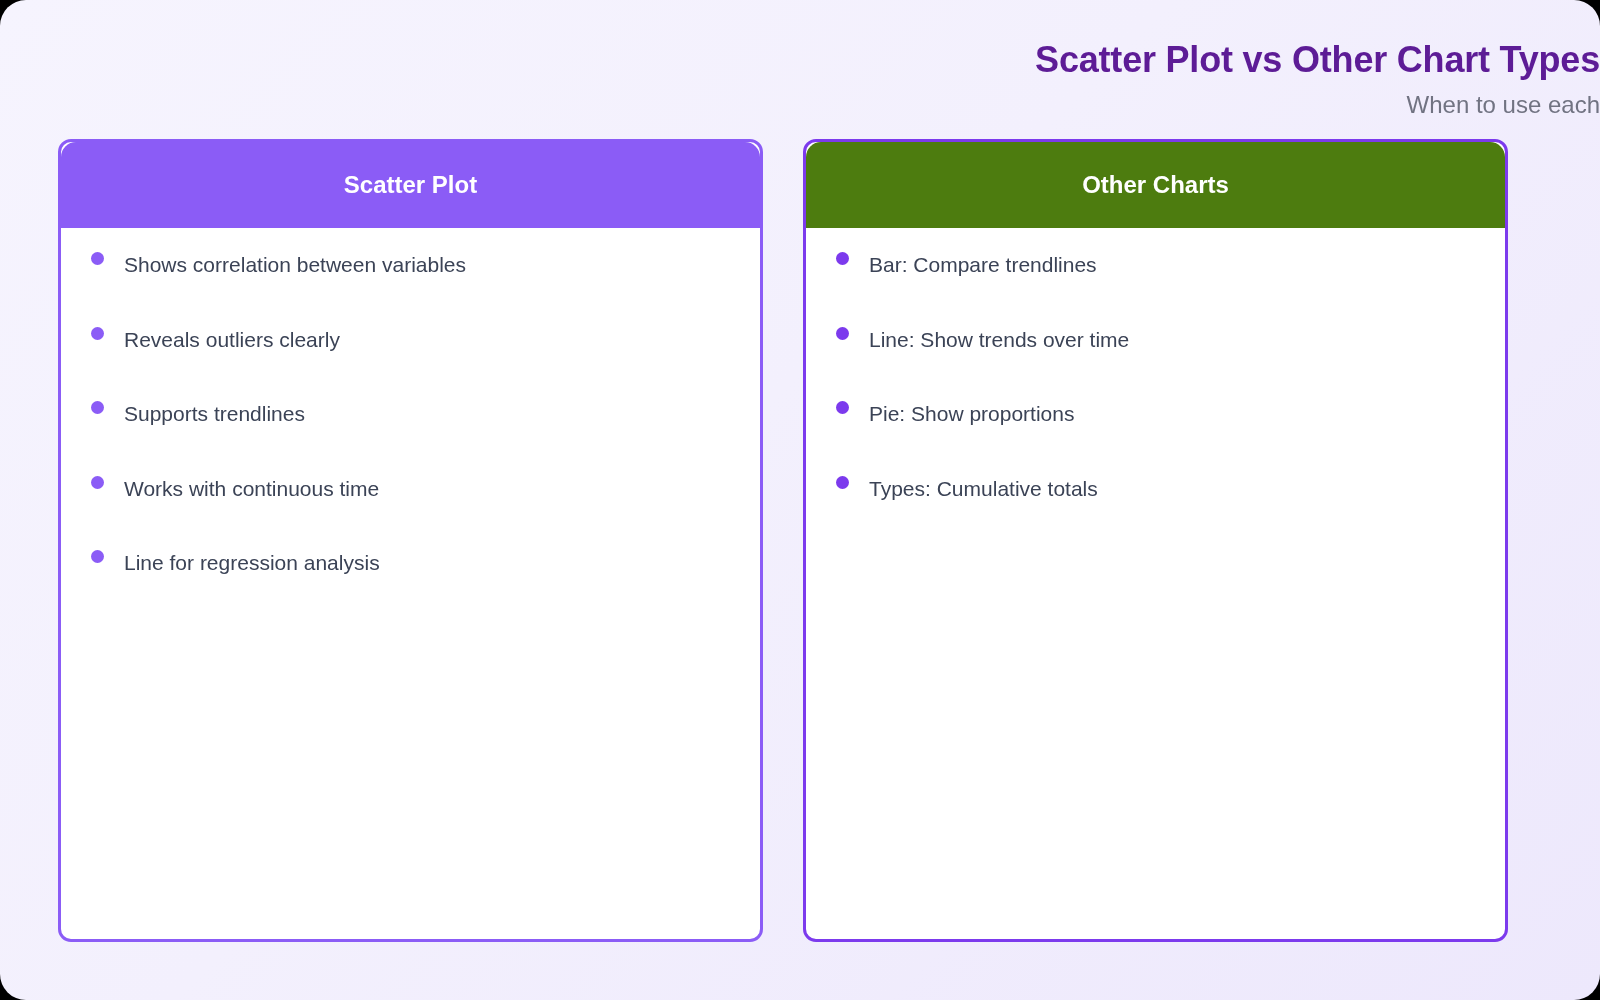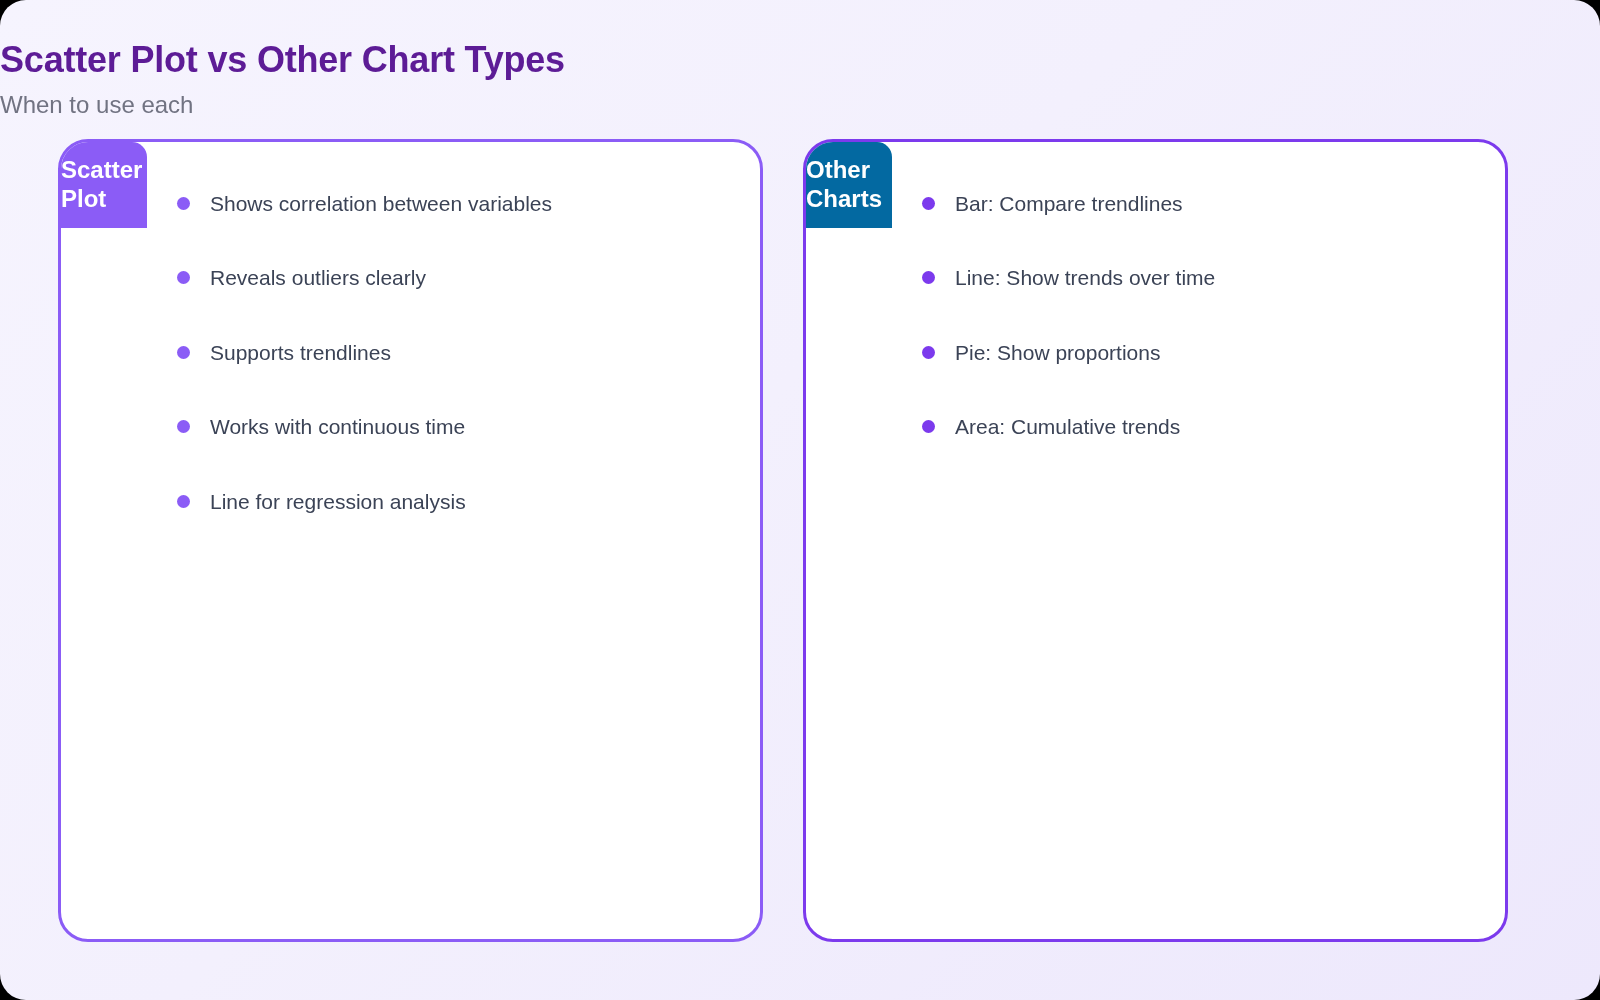--- a/index.html
+++ b/index.html
@@ -20,21 +20,21 @@
     width: 1600px;
     height: 1000px;
     border-radius: 26px;
     overflow: hidden;
     background: linear-gradient(135deg, #F6F4FE 0%, #F3F0FD 45%, #EDE8FC 100%);
   }
 
   
   #page-header {
     padding-top: 38px;
-    text-align: left;
+    text-align: right;
   }
 
   #page-title {
     font-size: 36px;
     font-weight: bold;
     color: #5D1C96;
     letter-spacing: -0.2px;
     line-height: 1.2;
   }
 
@@ -53,24 +53,25 @@
     top: 139px;
     width: 1450px;
     height: 803px;
     display: flex;
     gap: 40px;
   }
 
   .card {
     flex: 1 1 0;
     display: flex;
+    flex-direction: column;
     background: #FFFFFF;
     border-style: solid;
     border-width: 3px;
-    border-radius: 30px;
+    border-radius: 13px;
     overflow: hidden;
   }
 
   .card-header {
     height: 86px;
     flex: 0 0 86px;
     display: flex;
     align-items: center;
     justify-content: center;
     border-radius: 15px 15px 0 0;
@@ -83,21 +84,20 @@
     line-height: 1.2;
   }
 
   .card-body {
     flex: 1 1 auto;
     padding: 24px 30px 0 30px;
   }
 
   .feature-item {
     display: flex;
-    align-items: center;
     height: 74.5px;
   }
 
   .bullet {
     width: 13px;
     height: 13px;
     border-radius: 50%;
     flex: 0 0 13px;
   }
 
@@ -141,37 +141,37 @@
             <span class="bullet" style="background: rgb(139, 92, 246);"></span>
             <span class="feature-label">Works with continuous time</span>
           </div>
           <div class="feature-item">
             <span class="bullet" style="background: rgb(139, 92, 246);"></span>
             <span class="feature-label">Line for regression analysis</span>
           </div>
         </div>
       </div>
       <div class="card" style="border-color: rgb(124, 58, 237);">
-        <div class="card-header" style="background: #0369a1;">
+        <div class="card-header" style="background: #4d7c0f;">
           <div class="card-header-title">Other Charts</div>
         </div>
         <div class="card-body">
           <div class="feature-item">
             <span class="bullet" style="background: rgb(124, 58, 237);"></span>
             <span class="feature-label">Bar: Compare trendlines</span>
           </div>
           <div class="feature-item">
             <span class="bullet" style="background: rgb(124, 58, 237);"></span>
             <span class="feature-label">Line: Show trends over time</span>
           </div>
           <div class="feature-item">
             <span class="bullet" style="background: rgb(124, 58, 237);"></span>
             <span class="feature-label">Pie: Show proportions</span>
           </div>
           <div class="feature-item">
             <span class="bullet" style="background: rgb(124, 58, 237);"></span>
-            <span class="feature-label">Area: Cumulative trends</span>
+            <span class="feature-label">Types: Cumulative totals</span>
           </div>
         </div>
       </div>
     </div>
 
 </div>
 
 </body></html>

